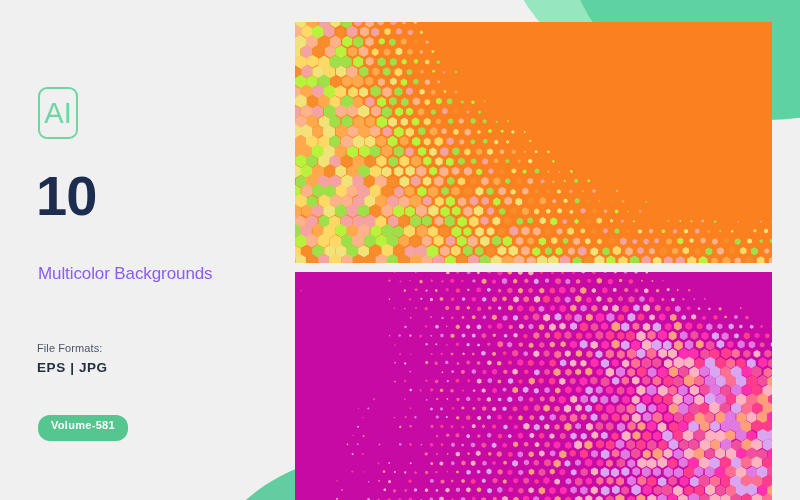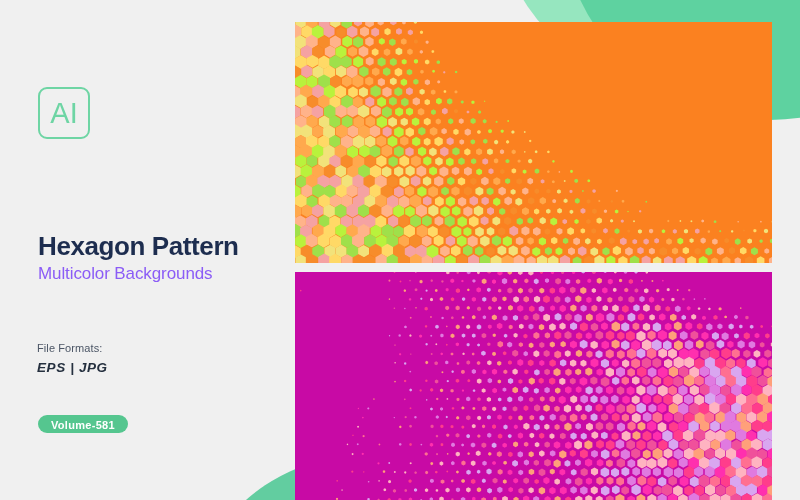--- a/index.html
+++ b/index.html
@@ -16,21 +16,21 @@
   .blob { position:absolute; border-radius:50%; }
   #blob-green-light { width:330px; height:330px; left:500px; top:-250px; background:#96e6bf; }
   #blob-green-dark  { width:420px; height:420px; left:560px; top:-300px; background:#5ed2a0; }
   #blob-green-bottom{ width:360px; height:360px; left:185px; top:455px; background:#62cda0; }
 
   
   #info { position:absolute; left:0; top:0; width:295px; height:500px; }
 
   #ai-badge {
     position:absolute; left:38px; top:87px;
-    width:52px; height:52px;
+    width:40px; height:52px;
     border:2px solid #6ed5a4; border-radius:9px;
     display:flex; align-items:center; justify-content:center;
   }
   #ai-badge-label {
     font-size:29px; font-weight:400; color:#6ed5a4;
     letter-spacing:0px; line-height:1; font-family:"Liberation Sans", sans-serif;
   }
 
   #count {
     position:absolute; left:36px; top:168px;
@@ -46,26 +46,26 @@
     position:absolute; left:38px; top:263px;
     font-size:17px; font-weight:400; color:#8b5cf6;
     line-height:1.28; letter-spacing:-0.1px; width:250px;
   }
   #formats-label {
     position:absolute; left:37px; top:342px;
     font-size:11px; font-weight:400; color:#4b5565; letter-spacing:0.1px;
   }
   #formats-value {
     position:absolute; left:37px; top:360px;
-    font-size:13.5px; font-weight:bold; color:#25303f; letter-spacing:0.6px;font-style:italic;
+    font-size:13.5px; font-weight:bold; color:#25303f; letter-spacing:0.6px;
   }
   #volume-badge {
     position:absolute; left:38px; top:415px;
     background:#55c68f; color:#ffffff;
-    border-radius:12px; padding:4px 13px 2px 13px;
+    border-radius:12px; padding:4px 13px 10px 13px;
     font-size:11px; font-weight:bold; letter-spacing:0.3px;
   }
 
   
   #panel-orange {
     position:absolute; left:295px; top:22px; width:477px; height:241px;
     background:#fb8120; overflow:hidden;
   }
   #panel-magenta {
     position:absolute; left:295px; top:272px; width:477px; height:228px;
@@ -82,22 +82,22 @@
   <div class="blob" id="blob-green-light"></div>
   <div class="blob" id="blob-green-dark"></div>
   <div class="blob" id="blob-green-bottom"></div>
 
   <div id="info">
 
     <div id="ai-badge">
       <span id="ai-badge-label">AI</span>
     </div>
 
+    <div id="count">10</div>
 
-    <div id="title">Hexagon Pattern</div>
 
     <div id="subtitle">
       <div>Multicolor Backgrounds</div>
     </div>
 
     <div id="formats-label">File Formats:</div>
     <div id="formats-value">EPS  |  JPG</div>
 
     <div id="volume-badge">Volume-581</div>
   </div>

